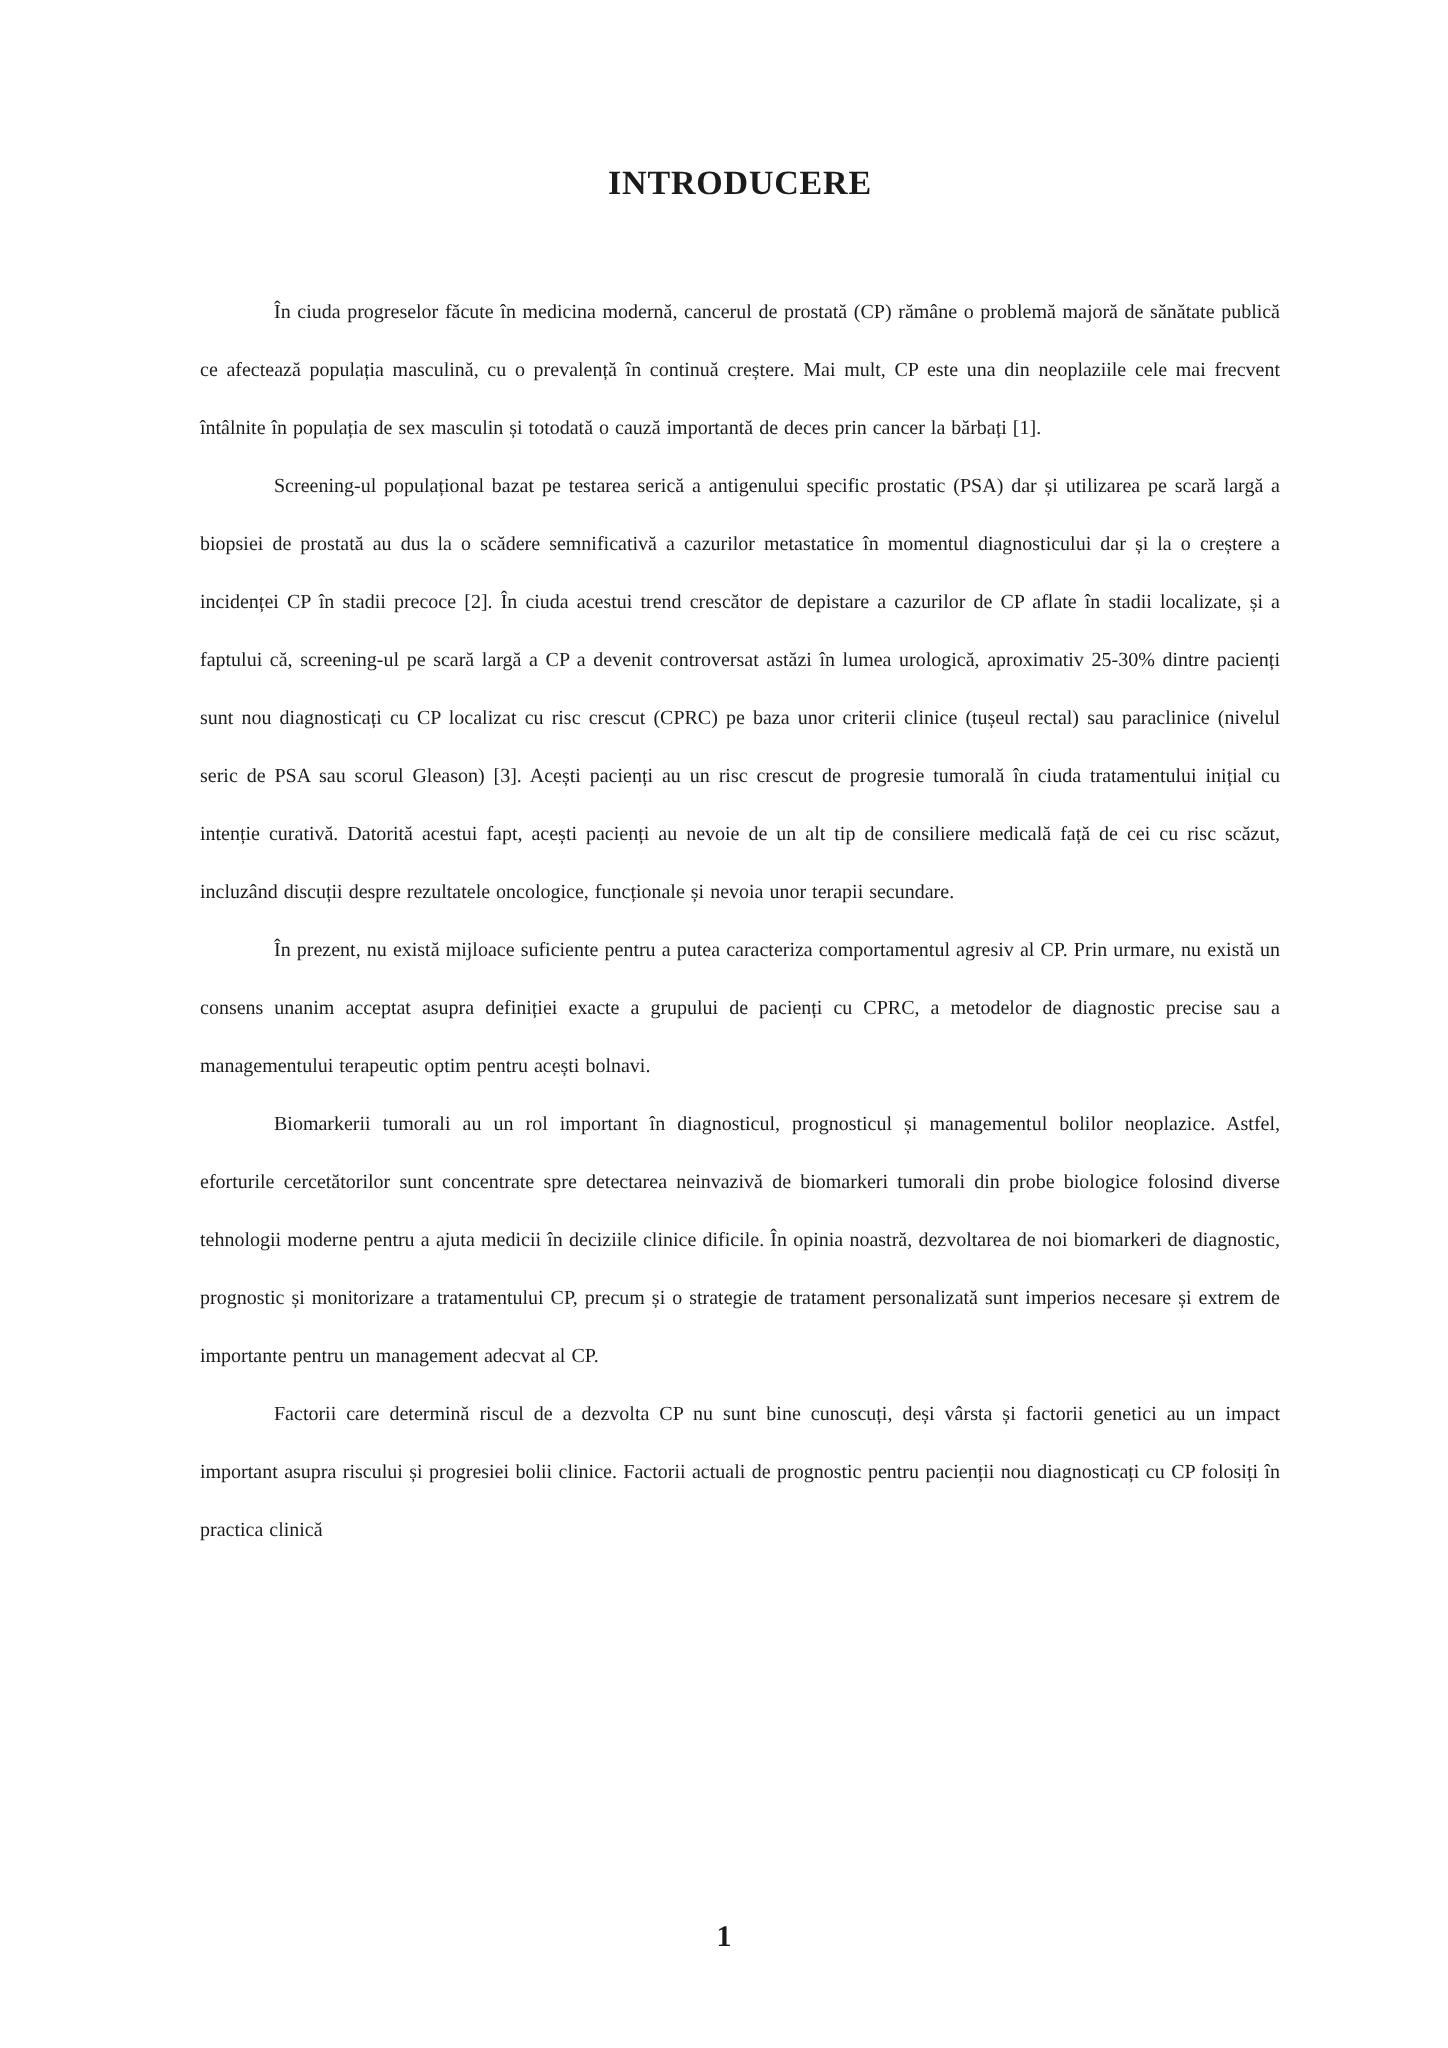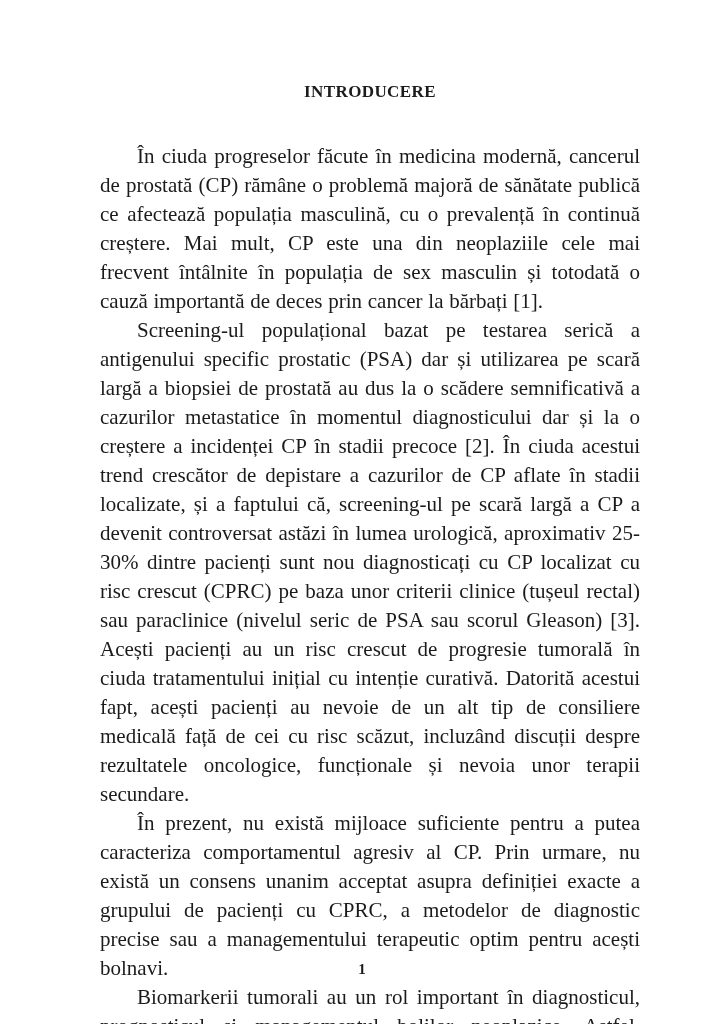--- a/index.html
+++ b/index.html
@@ -28,21 +28,21 @@
     text-align: center;
     font-size: 17px;
     font-weight: bold;
     letter-spacing: 0.4px;
   }
   .body-text p {
     margin: 0;
     padding: 0;
     text-align: justify;
     text-indent: 37px;
-    font-size: 21px;
+    font-size: 10px;
     line-height: 29px;
     word-spacing: 0.5px;
   }
   .page-number {
     position: absolute;
     bottom: 46px;
     left: 0;
     right: 0;
     text-align: center;
     font-size: 15px;

